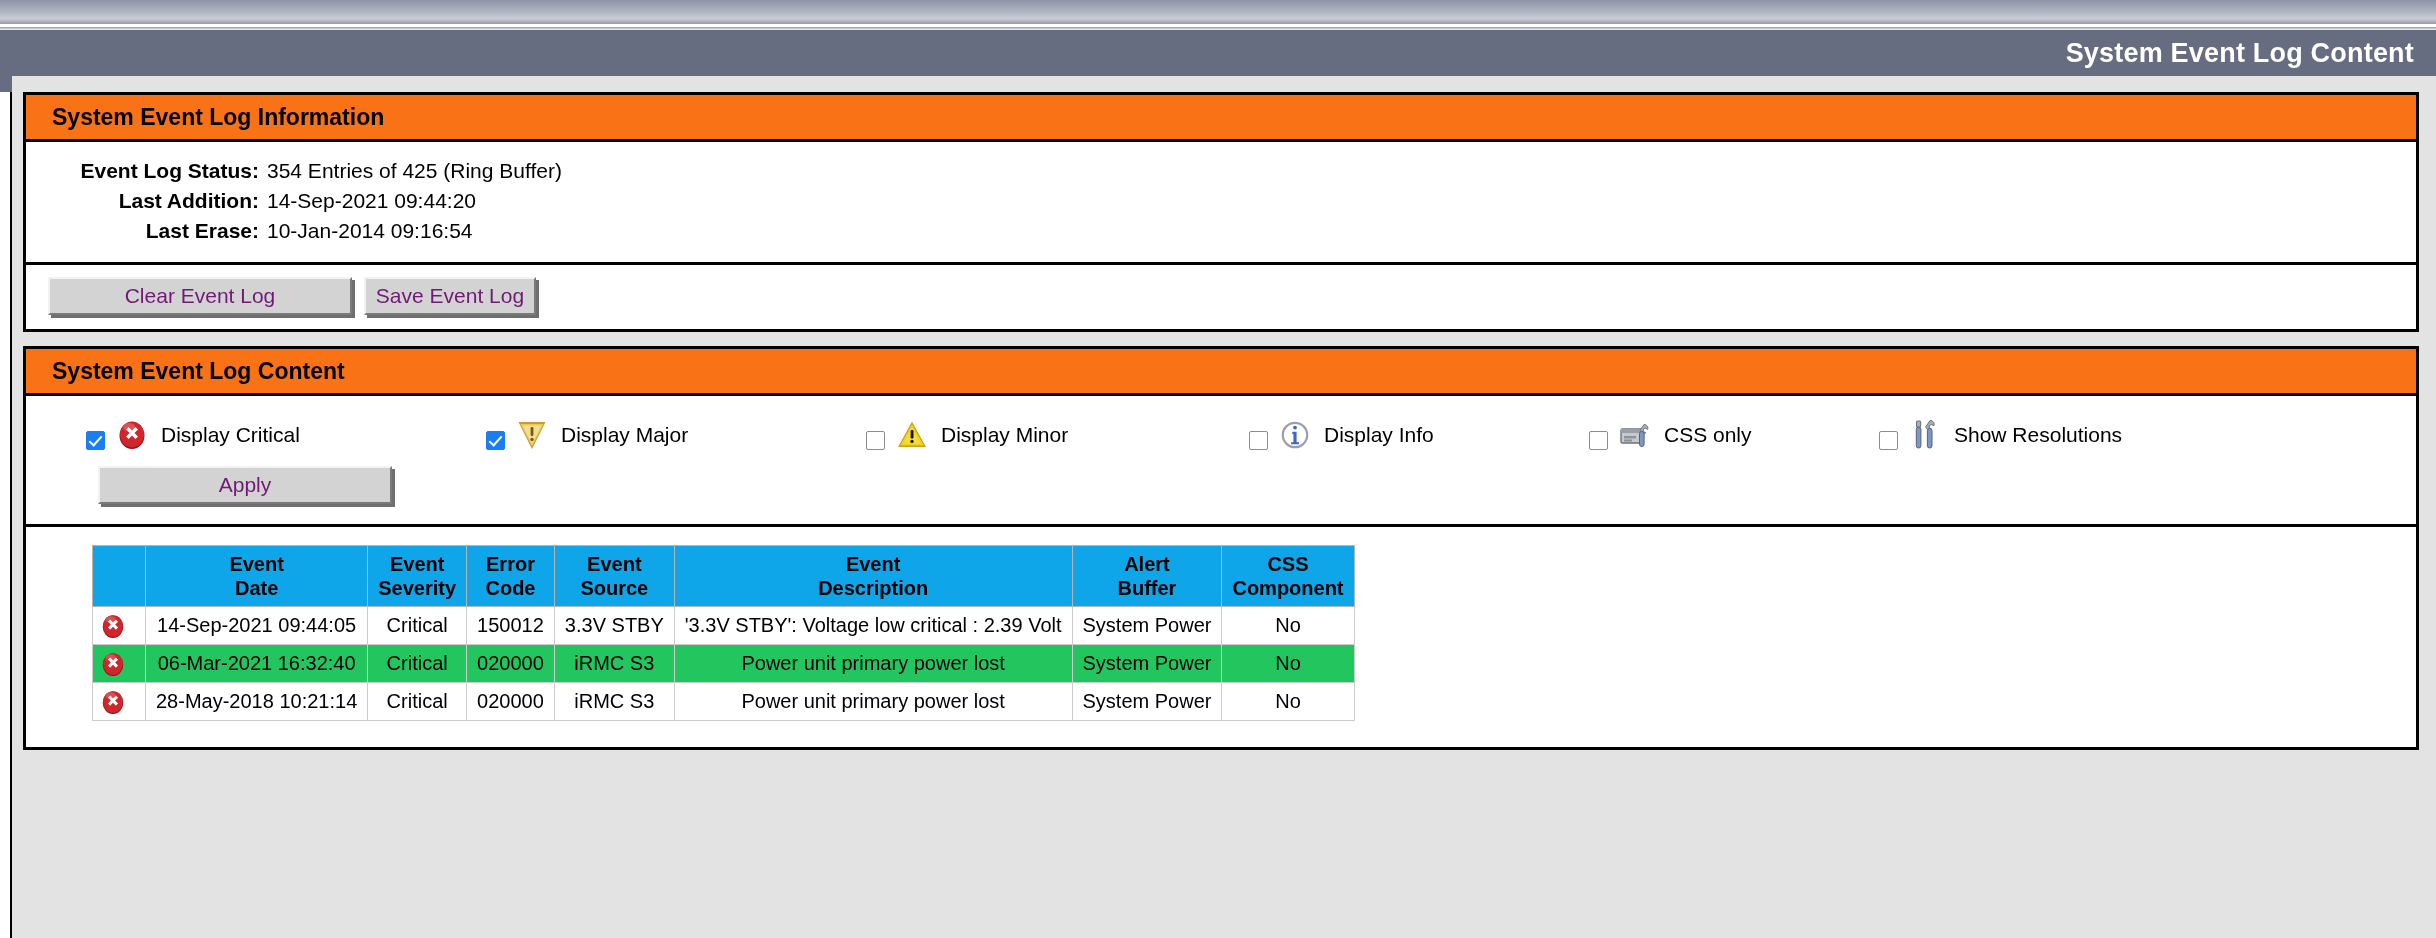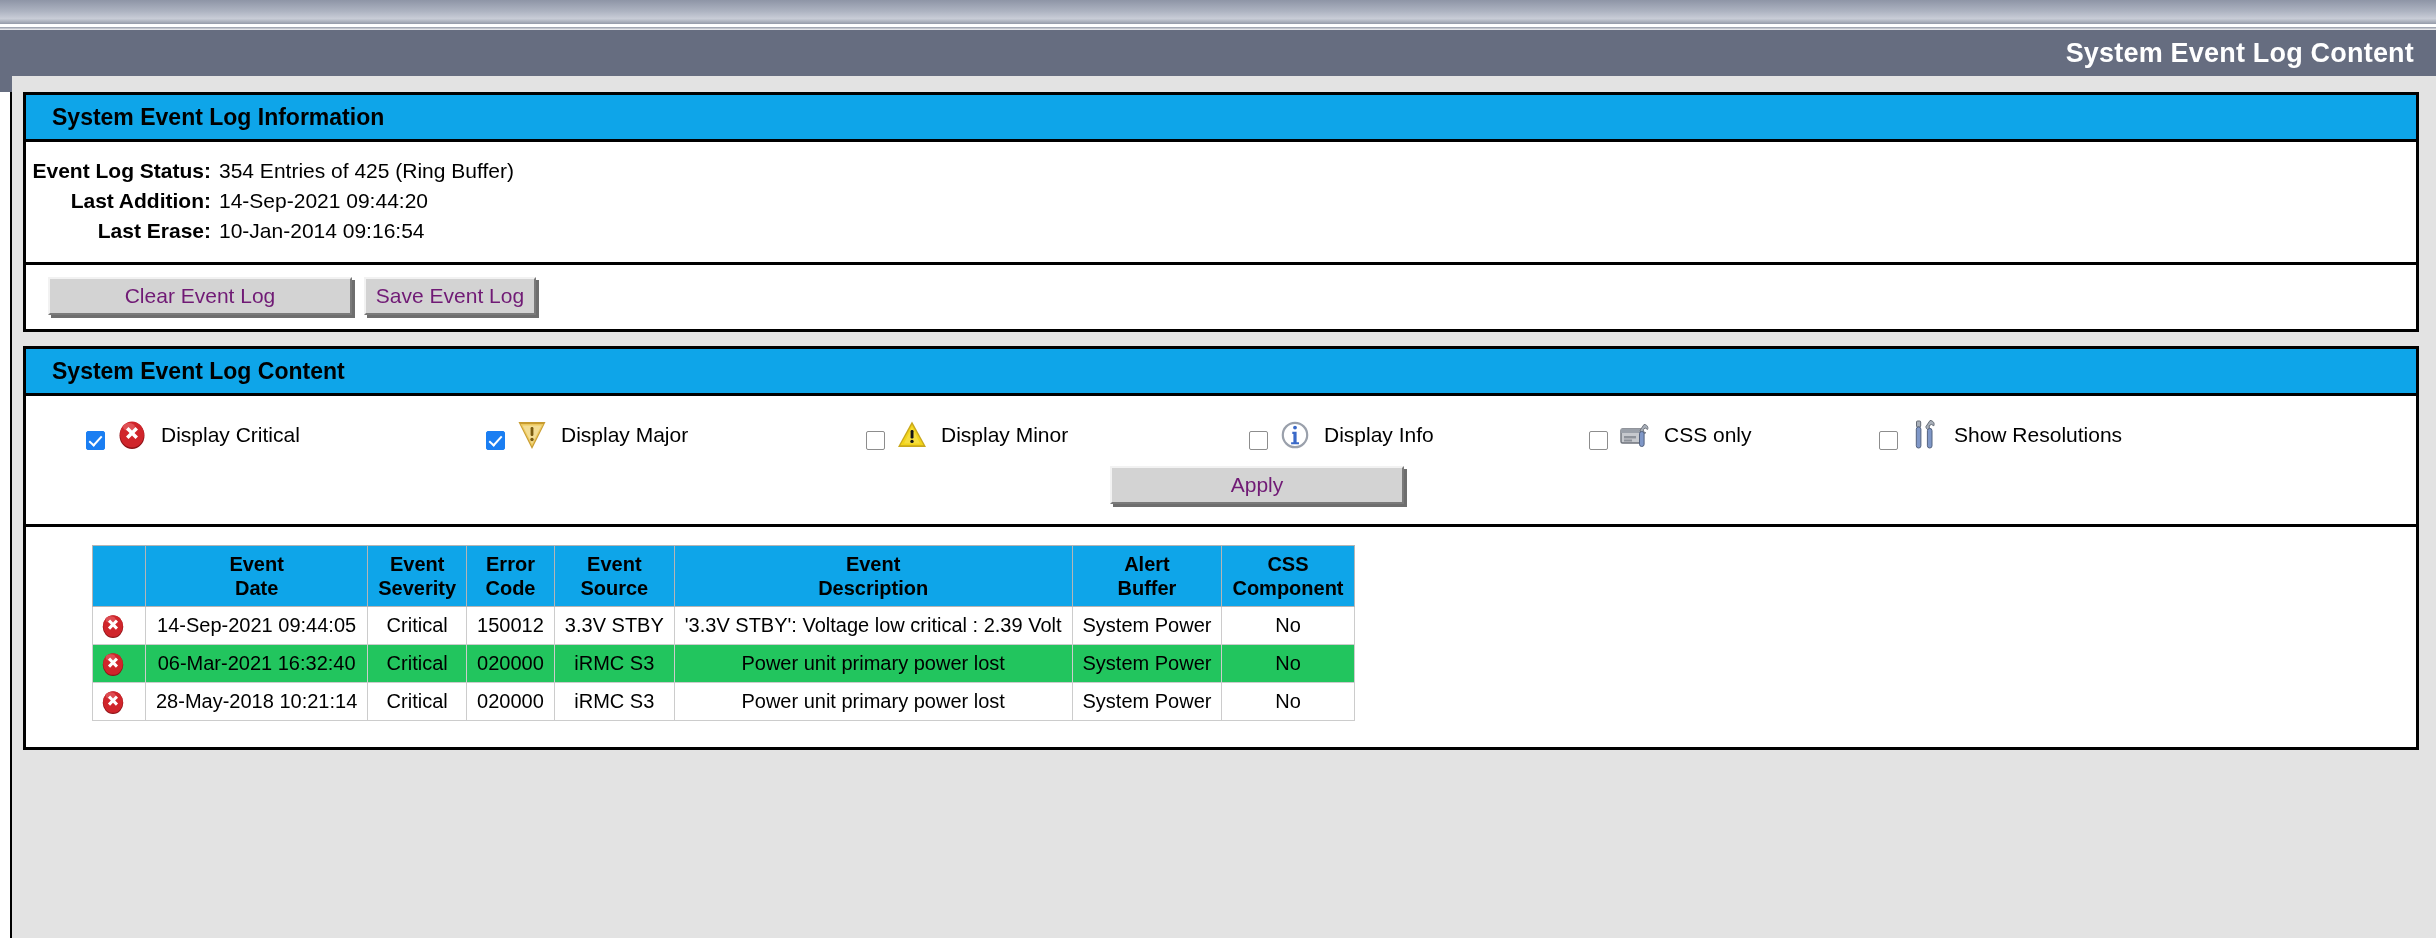--- a/index.html
+++ b/index.html
@@ -35,31 +35,31 @@
   }
   .page{
     position:absolute;left:13px;top:76px;width:2423px;height:862px;background:#e3e3e3;
   }
 
   
   .panel{
     border:3px solid #000;background:#fff;margin:0 0 14px 0;
   }
   .panel-head{
-    background:#0ea5e9;border-bottom:3px solid #000;
+    background:#f97316;border-bottom:3px solid #000;
     font-weight:bold;font-size:23px;padding:9px 0 9px 26px;
     line-height:1.15;
   }
   .panel-body{background:#fff;}
 
   
   .infogrid{padding:14px 0 16px 0;}
   .inforow{display:flex;line-height:1.42;}
   .infolabel{
-    width:185px;text-align:right;font-weight:bold;padding-right:8px;white-space:nowrap;
+    width:185px;text-align:right;font-weight:bold;padding-right:8px;white-space:nowrap;margin-left:48px;
   }
   .infoval{white-space:nowrap;}
   .btnbar{border-top:3px solid #000;padding:12px 0 14px 22px;display:flex;gap:12px;}
 
   
   .btn3d{
     display:inline-flex;align-items:center;justify-content:center;
     background:#d3d3d3;color:#701a75;font-size:21px;
     border-top:2px solid #f2f2f2;border-left:2px solid #f2f2f2;
     border-right:2px solid #7a7a7a;border-bottom:2px solid #7a7a7a;
@@ -81,21 +81,21 @@
   .cb{
     width:19px;height:19px;flex:none;box-sizing:border-box;
     border:1px solid #8d8d8d;background:#fff;border-radius:2px;cursor:pointer;
     align-self:flex-end;margin-bottom:2px;
   }
   .cb.on{background:#1a7ef2;border-color:#1a7ef2;position:relative;}
   .cb.on::after{
     content:"";position:absolute;left:5px;top:1px;width:5px;height:11px;
     border:solid #fff;border-width:0 2.5px 2.5px 0;transform:rotate(42deg);
   }
-  .applybar{padding:10px 0 20px 72px;text-align:center;}
+  .applybar{padding:10px 0 20px 72px;}
 
   
   .tablewrap{border-top:3px solid #000;padding:18px 0 26px 66px;}
   table.sel{border-collapse:collapse;font-size:20px;}
   table.sel th{
     background:#0ea5e9;border:1px solid #b5b5b5;font-weight:bold;
     padding:6px 10px;line-height:1.2;text-align:center;white-space:pre-line;
   }
   table.sel td{
     border:1px solid #cccccc;padding:7px 10px;text-align:center;white-space:nowrap;

